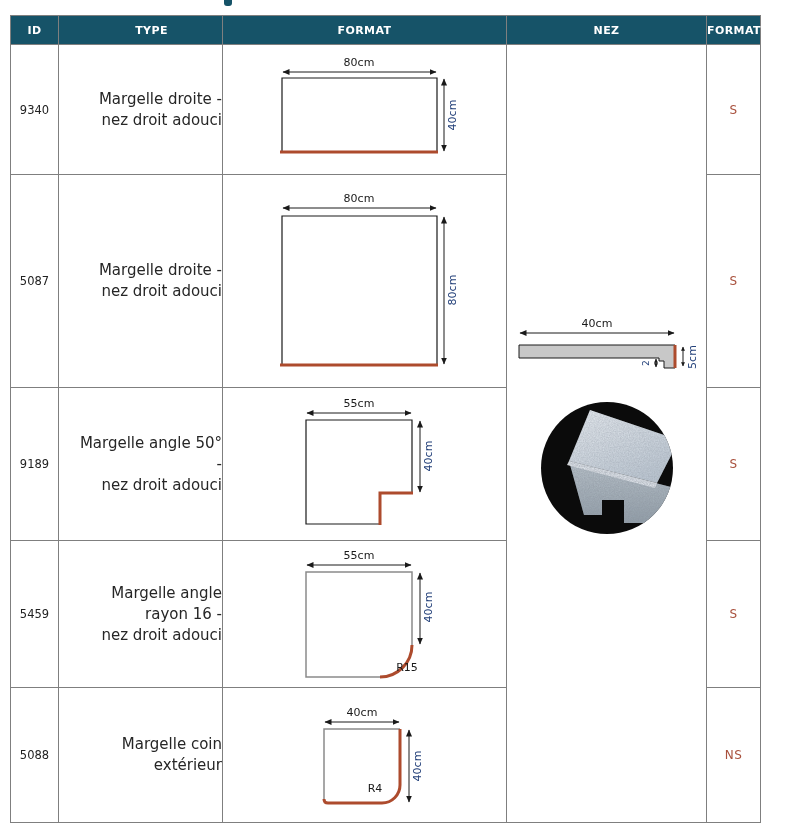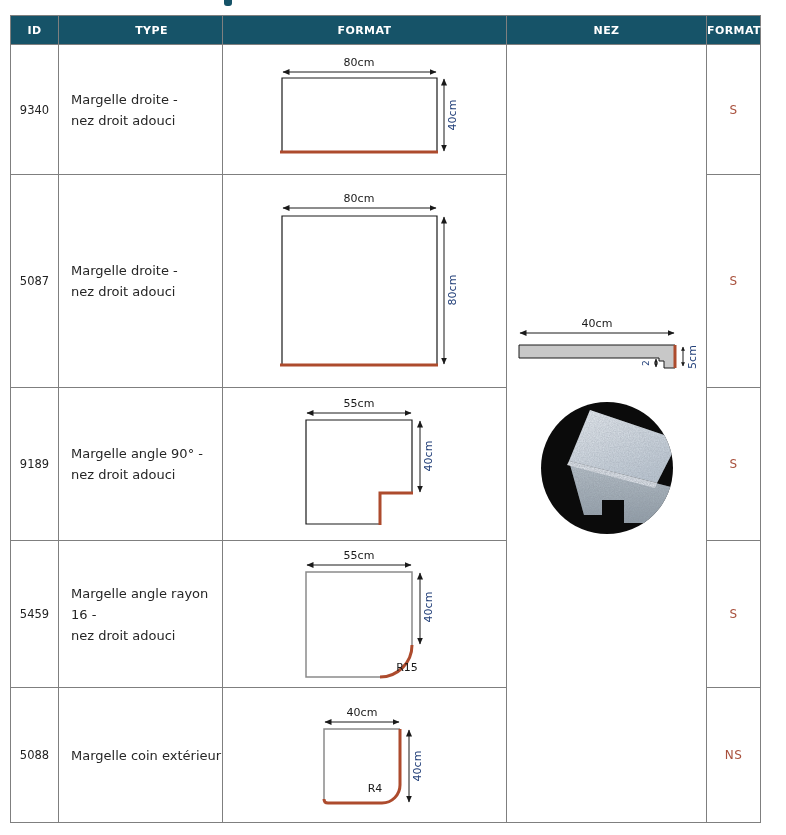--- a/index.html
+++ b/index.html
@@ -20,21 +20,21 @@
   table.spec{position:absolute;left:10px;top:15px;width:750px;
     border-collapse:collapse;table-layout:fixed;}
   table.spec th,table.spec td{border:1px solid var(--border);}
 
   th.hdr{background:var(--header-bg);color:#fff;font-size:11px;font-weight:bold;
     letter-spacing:.4px;height:29px;text-align:center;vertical-align:middle;}
   th.hdr.left{text-align:center;padding-left:22px;}
 
   td{vertical-align:middle;background:#fff;}
   td.id-cell{text-align:center;font-size:11.5px;color:#222;}
-  td.type-cell{padding-left:12px;font-size:13px;color:#262626;line-height:21px;}
+  td.type-cell{padding-left:12px;font-size:15px;color:#262626;line-height:21px;text-align:right;}
   td.format-cell{position:relative;padding:18px;}
   td.nez-cell{position:relative;padding:0;}
   td.force-cell{text-align:center;font-size:12px;color:var(--force);letter-spacing:.5px;}
 
   td.format-cell svg, td.nez-cell svg{position:absolute;left:0;top:0;display:block;}
 
   svg text{font-family:"DejaVu Sans","Liberation Sans",sans-serif;font-size:11px;fill:var(--ink);}
   svg text.vlab{fill:var(--dimblue);}
   svg text.small{font-size:9px;}
   .dim{stroke:var(--ink);stroke-width:1;fill:none;}
@@ -152,21 +152,21 @@
         <line class="dim" x1="221" y1="42" x2="221" y2="189" marker-start="url(#ah)" marker-end="url(#ah)"></line>
         <text class="vlab" transform="rotate(-90 233 115)" x="233" y="115" text-anchor="middle">80cm</text>
       </svg>
     </td>
     <td class="force-cell">S</td>
   </tr>
 
   <tr style="height:153px">
     <td class="id-cell">9189</td>
     <td class="type-cell">
-      <div>Margelle angle 90° -</div>
+      <div>Margelle angle 50° -</div>
       <div>nez droit adouci</div>
     </td>
     <td class="format-cell">
       <svg width="284" height="153" viewBox="0 0 284 153">
         <polygon class="fillwhite" points="83,32 189,32 189,105 157,105 157,136 83,136"></polygon>
         <line class="dim" x1="84" y1="25" x2="188" y2="25" marker-start="url(#ah)" marker-end="url(#ah)"></line>
         <text x="136" y="19" text-anchor="middle">55cm</text>
         <path class="outline" d="M157,136 L83,136 L83,32 L189,32 L189,105"></path>
         <path class="redline" d="M190,105 L157,105 L157,137"></path>
         <line class="dim" x1="197" y1="33" x2="197" y2="104" marker-start="url(#ah)" marker-end="url(#ah)"></line>

